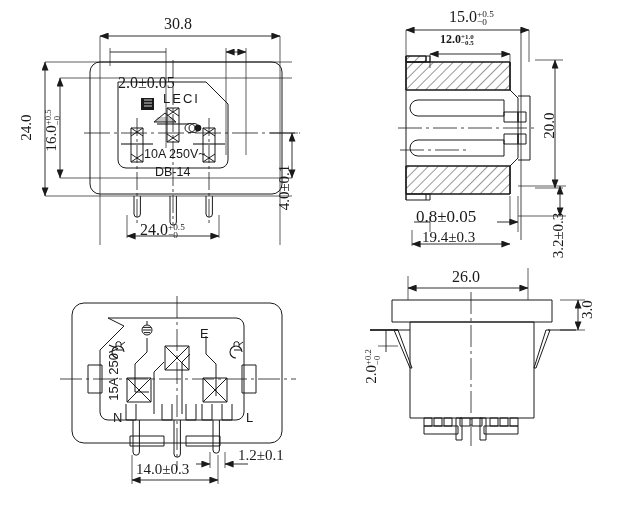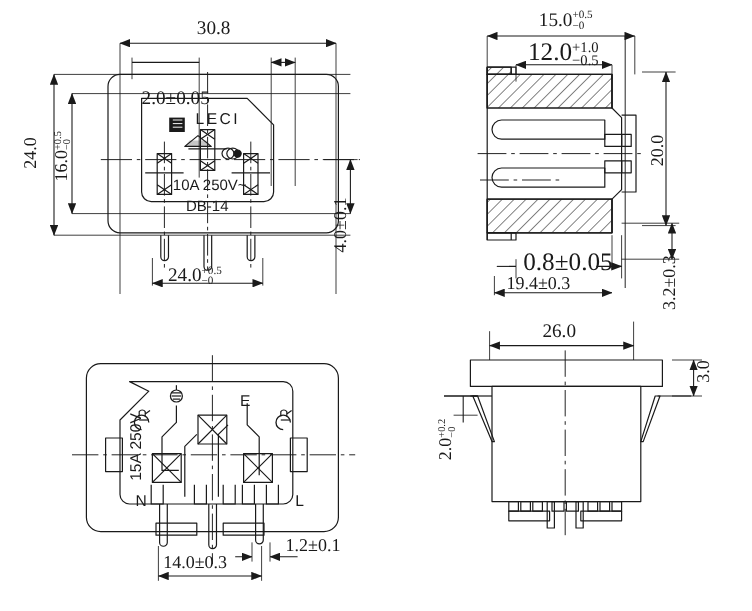--- a/index.html
+++ b/index.html
@@ -302,30 +302,30 @@
 <div class="dimtxt" style="left:155px;top:166px;font-size:12.5px;
             font-family:'Liberation Sans',sans-serif;">DB-14</div>
 
 <div class="dimtxt" style="left:432px;top:9px;font-size:16px;margin-left:17px;">
   <span>15.0</span><span class="tolstack">
     <span>+0.5</span>
     <span>−0</span>
   </span>
 </div>
 
-<div class="dimtxt" style="left:440px;top:33px;font-size:21px;">
+<div class="dimtxt" style="left:440px;top:33px;font-size:12px;font-weight:bold;">
   <span>12.0</span><span class="tolstack">
     <span>+1.0</span>
     <span>−0.5</span>
   </span>
 </div>
 
 <div class="dimtxt rot" style="left:536px;top:118px;font-size:15px;transform:rotate(-90deg);">20.0</div>
 
-<div class="dimtxt" style="left:436px;top:208px;font-size:21px;">0.8±0.05</div>
+<div class="dimtxt" style="left:416px;top:208px;font-size:17px;">0.8±0.05</div>
 
 <div class="dimtxt" style="left:422px;top:230px;font-size:15px;">19.4±0.3</div>
 
 <div class="dimtxt rot" style="left:536px;top:228px;font-size:15px;transform:rotate(-90deg);">3.2±0.3</div>
 
 <div class="dimtxt" style="left:200px;top:327px;font-size:13px;
             font-family:'Liberation Sans',sans-serif;">E</div>
 
 <div class="dimtxt" style="left:113px;top:411px;font-size:13px;
             font-family:'Liberation Sans',sans-serif;">N</div>

